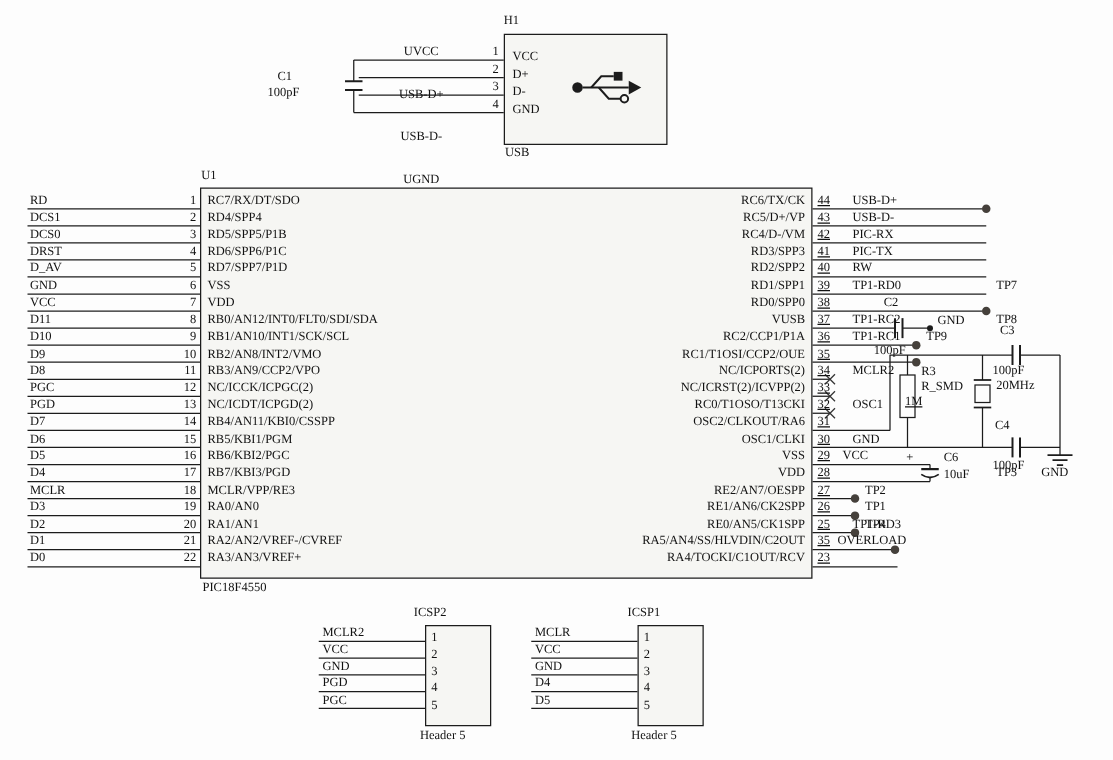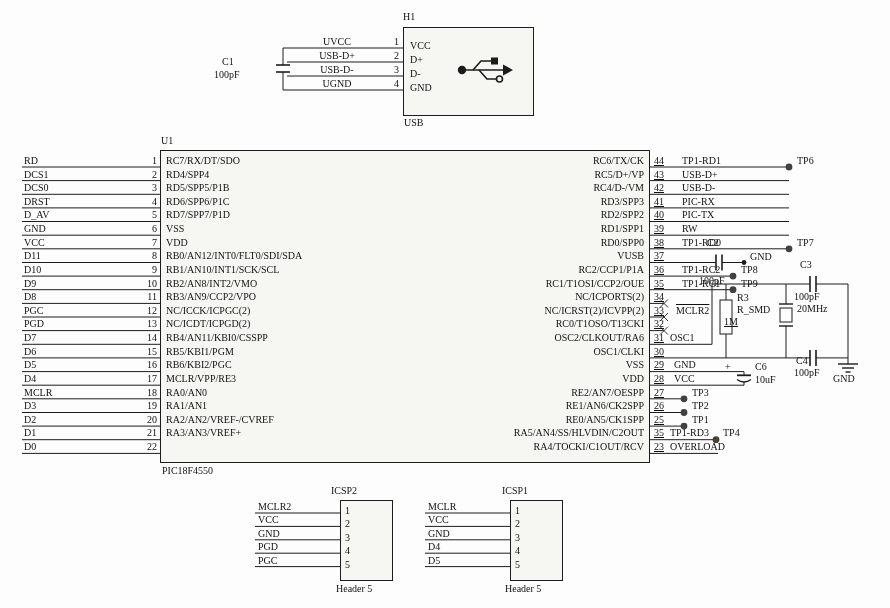--- a/index.html
+++ b/index.html
@@ -202,21 +202,21 @@
     <g>
       <line x1="425" y1="513" x2="510" y2="513"></line>
           <line x1="425" y1="526.4" x2="510" y2="526.4"></line>
       <line x1="425" y1="539.8" x2="510" y2="539.8"></line>
           <line x1="425" y1="553.2" x2="510" y2="553.2"></line>
       <line x1="425" y1="566.6" x2="510" y2="566.6"></line>
     </g>
   </g>
 </svg>
 
-<div class="rows rows14" id="usb-nets" style="left:287px;top:34px;width:100px;">
+<div class="rows rows14" id="usb-nets" style="left:287px;top:34px;width:100px;gap:20px;">
 
 <div class="row">
     <span class="net">UVCC</span>
   </div>
       <div class="row">
     <span class="net">USB-D+</span>
   </div>
       <div class="row">
     <span class="net">USB-D-</span>
   </div>
@@ -390,20 +390,23 @@
       <div class="row">
     <span>RB4/AN11/KBI0/CSSPP</span>
   </div>
       <div class="row">
     <span>RB5/KBI1/PGM</span>
   </div>
       <div class="row">
     <span>RB6/KBI2/PGC</span>
   </div>
       <div class="row">
+    <span>RB7/KBI3/PGD</span>
+  </div>
+      <div class="row">
     <span>MCLR/VPP/RE3</span>
   </div>
       <div class="row">
     <span>RA0/AN0</span>
   </div>
       <div class="row">
     <span>RA1/AN1</span>
   </div>
       <div class="row">
     <span>RA2/AN2/VREF-/CVREF</span>
@@ -545,24 +548,20 @@
   </div>
       <div class="row">
     <span>35</span>
   </div>
       <div class="row">
     <span>23</span>
   </div>
     </div>
 <div class="rows" id="right-nets" style="left:670px;top:153.36px;width:218px;">
 
-<div class="row">
-    <span class="net">TP1-RD1</span>
-    <span class="tp">TP6</span>
-  </div>
       <div class="row">
     <span class="net">USB-D+</span>
 
   </div>
       <div class="row">
     <span class="net">USB-D-</span>
 
   </div>
       <div class="row">
     <span class="net">PIC-RX</span>
@@ -730,21 +729,21 @@
 <div class="lbl" style="left:725px;top:362px;">+</div>
 <div class="lbl" style="left:755px;top:362px;">C6</div>
 <div class="lbl" style="left:755px;top:375px;">10uF</div>
 
 <div class="lbl" style="left:737px;top:293px;">R3</div>
 <div class="lbl" style="left:737px;top:305px;">R_SMD</div>
 <div class="lbl" style="left:724px;top:317px;text-decoration:underline;">1M</div>
 <div class="lbl" style="left:797px;top:304px;">20MHz</div>
 <div class="lbl" style="left:800px;top:260px;">C3</div>
 <div class="lbl" style="left:794px;top:292px;">100pF</div>
-<div class="lbl" style="left:796px;top:336px;margin-top:20px;">C4</div>
+<div class="lbl" style="left:796px;top:336px;">C4</div>
 <div class="lbl" style="left:794px;top:368px;">100pF</div>
 <div class="lbl" style="left:833px;top:374px;">GND</div>
 
 <div class="lbl" style="left:331px;top:486px;">ICSP2</div>
 <div class="lbl" style="left:336px;top:584px;">Header 5</div>
 <div class="lbl" style="left:502px;top:486px;">ICSP1</div>
 <div class="lbl" style="left:505px;top:584px;">Header 5</div>
 
 </div>
 

